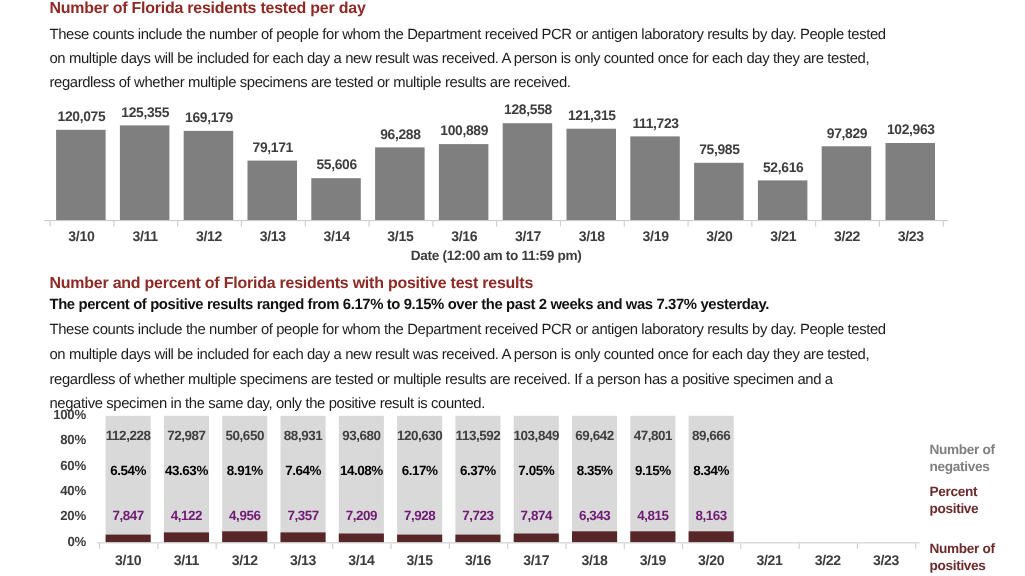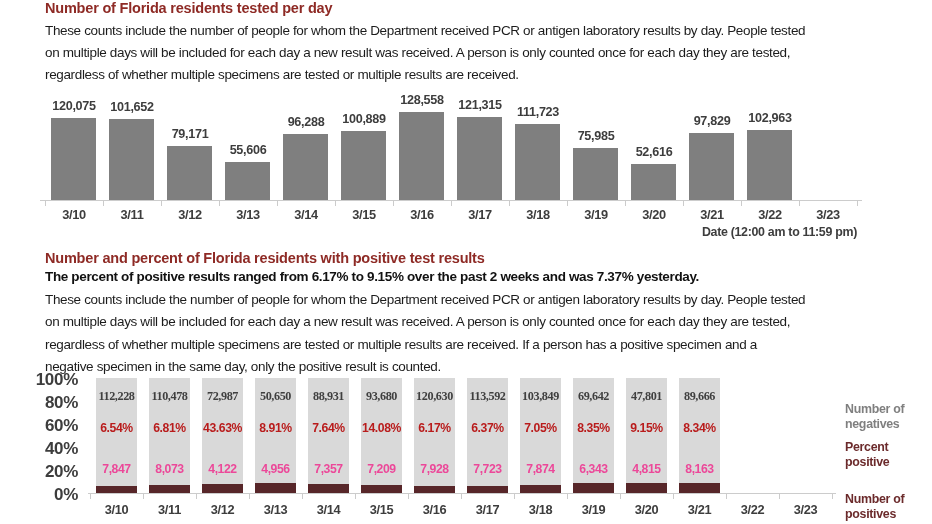--- a/index.html
+++ b/index.html
@@ -58,41 +58,41 @@
     position: absolute; left: 50%; transform: translateX(-50%);
     white-space: nowrap; font-size: 12.6px; font-weight: 700;
     letter-spacing: -0.3px; color: #3d3d3d;
   }
   .axisline { position: absolute; background: #cccccc; height: 1px; }
   #c1-axis { left: -5px; top: 112px; width: 822px; }
   .tick { position: absolute; top: 1px; width: 1px; height: 5px; background: #cccccc; }
   .c1xrow { position: absolute; left: 0; top: 119px; width: 812px; display: flex; }
   .c1x { width: 58px; text-align: center; font-size: 12.8px; font-weight: 700; letter-spacing: -0.3px; color: #3d3d3d; }
   .c1xlabel {
-    position: absolute; left: 0; top: 137px; width: 812px; text-align: right;
+    position: absolute; left: 0; top: 137px; width: 812px; text-align: center;
     font-size: 12.4px; font-weight: 700; letter-spacing: -0.3px; color: #3d3d3d;
   }
 
   
   .chart2 { position: absolute; left: 0; top: 376px; width: 932px; height: 148px; }
   .c2y {
     position: absolute; left: 28px; width: 50px; text-align: right;
-    font-size: 17px; font-weight: 700; letter-spacing: -0.3px; color: #3d3d3d;
+    font-size: 12px; font-weight: 700; letter-spacing: -0.3px; color: #3d3d3d;
   }
   .c2cols { position: absolute; left: 90px; top: 2px; width: 742px; height: 115px; display: flex; }
   .c2col  { position: relative; width: 53px; height: 115px; }
   .c2bar  { position: absolute; left: 6px; bottom: 0; width: 41px; height: 115px; background: #d9d9d9; }
   .c2seg  { position: absolute; left: 6px; bottom: 0; width: 41px; background: #572629; }
   .c2lab  {
     position: absolute; left: 0; width: 100%; text-align: center; white-space: nowrap;
     font-size: 12.2px; font-weight: 700; letter-spacing: -0.4px;
   }
-  .c2neg { top: 11px; color: #3f3f3f; font-family: Liberation Serif, serif; }
-  .c2pct { top: 43px; color: #b91c1c; }
-  .c2pos { top: 84px; color: #ec4899; }
+  .c2neg { top: 11px; color: #3f3f3f; }
+  .c2pct { top: 43px; color: #000000; }
+  .c2pos { top: 84px; color: #701a75; }
   #c2-axis { left: 88px; top: 117px; width: 748px; }
   .c2xrow { position: absolute; left: 90px; top: 126px; width: 742px; display: flex; }
   .c2x { width: 53px; text-align: center; font-size: 12.8px; font-weight: 700; letter-spacing: -0.3px; color: #3d3d3d; }
   .legend { position: absolute; left: 845px; top: 0; width: 88px; height: 148px; }
   .leg {
     position: absolute; left: 0; width: 88px;
     font-size: 12.4px; font-weight: 700; letter-spacing: -0.3px; line-height: 14.5px; margin-top: 24px;
   }
   .leg-neg { top: 2px;  color: #7f7f7f; }
   .leg-pct { top: 40px; color: #6b2a2b; }
@@ -106,21 +106,25 @@
   <h2 class="title" id="s1-title">Number of Florida residents tested per day</h2>
   <p class="desc" id="s1-desc">These counts include the number of people for whom the Department received PCR or antigen laboratory results by day. People tested on multiple days will be included for each day a new result was received. A person is only counted once for each day they are tested, regardless of whether multiple specimens are tested or multiple results are received.</p>
 
   <div class="chart1">
     <div class="c1cols" id="c1-cols">
         <div class="c1col">
           <div class="c1label" style="bottom:87px">120,075</div>
           <div class="c1bar" style="height:82px"></div>
         </div>
         <div class="c1col">
-          <div class="c1label" style="bottom:86px">101,652</div>
+          <div class="c1label" style="bottom:91px">125,355</div>
+          <div class="c1bar" style="height:86px"></div>
+        </div>
+        <div class="c1col">
+          <div class="c1label" style="bottom:86px">169,179</div>
           <div class="c1bar" style="height:81px"></div>
         </div>
         <div class="c1col">
           <div class="c1label" style="bottom:59px">79,171</div>
           <div class="c1bar" style="height:54px"></div>
         </div>
         <div class="c1col">
           <div class="c1label" style="bottom:43px">55,606</div>
           <div class="c1bar" style="height:38px"></div>
         </div>
@@ -213,27 +217,20 @@
     <div class="c2cols" id="c2-cols">
         <div class="c2col">
           <div class="c2bar"></div>
           <div class="c2seg" style="height:7.5px"></div>
           <div class="c2lab c2neg">112,228</div>
           <div class="c2lab c2pct">6.54%</div>
           <div class="c2lab c2pos">7,847</div>
         </div>
         <div class="c2col">
           <div class="c2bar"></div>
-          <div class="c2seg" style="height:7.8px"></div>
-          <div class="c2lab c2neg">110,478</div>
-          <div class="c2lab c2pct">6.81%</div>
-          <div class="c2lab c2pos">8,073</div>
-        </div>
-        <div class="c2col">
-          <div class="c2bar"></div>
           <div class="c2seg" style="height:9.0px"></div>
           <div class="c2lab c2neg">72,987</div>
           <div class="c2lab c2pct">43.63%</div>
           <div class="c2lab c2pos">4,122</div>
         </div>
         <div class="c2col">
           <div class="c2bar"></div>
           <div class="c2seg" style="height:10.2px"></div>
           <div class="c2lab c2neg">50,650</div>
           <div class="c2lab c2pct">8.91%</div>

